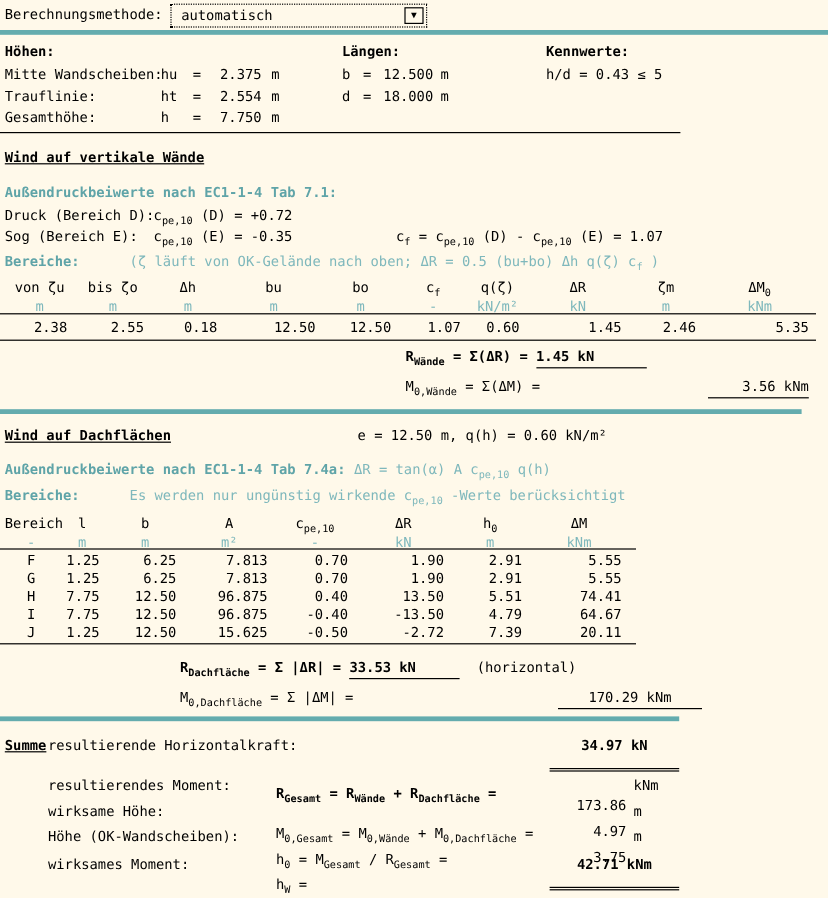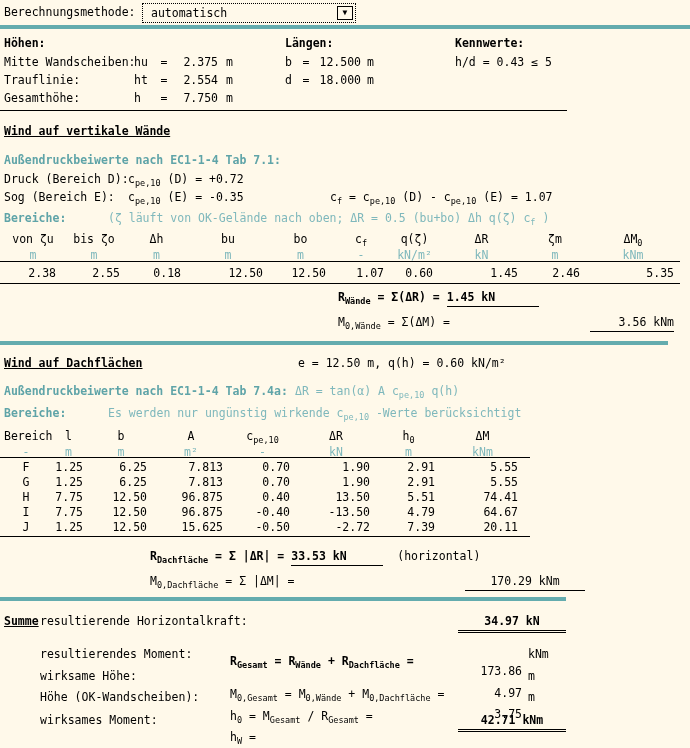--- a/index.html
+++ b/index.html
@@ -41,21 +41,21 @@
   .t1 span,.t2 span{display:block;}
   .c{text-align:center;}
   .r{text-align:right;padding-right:6px;}
   .trow{display:grid;height:15px;line-height:15px;}
   .t1 .trow{grid-template-columns:58px 64px 61px 82px 63px 58px 49px 85px 62px 94px;}
   .t2 .trow{grid-template-columns:44px 41px 64px 76px 67px 80px 65px 83px;}
   .unitrow{color:var(--teal-t);}
   
   .uval{display:inline-block;text-align:left;border-bottom:1px solid var(--ink);padding-bottom:1px;}
   .uline{border-bottom:1px solid var(--ink);padding-bottom:1px;}
-  .dline{border-bottom:3px double var(--ink);padding-bottom:1px;}
+  .dline{border-bottom:3px double var(--ink);padding-bottom:11px;}
   
   .dimrow span{display:inline-block;}
   .dim-label{width:130px;}
   .dim-sym{width:22px;}
   .dim-eq{width:16px;text-align:center;}
   .dim-num{width:46px;text-align:right;}
   .dim-unit{margin-left:8px;}
   .len-sym{width:14px;}
   .len-eq{width:14px;text-align:center;}
   .len-num{width:48px;text-align:right;}

